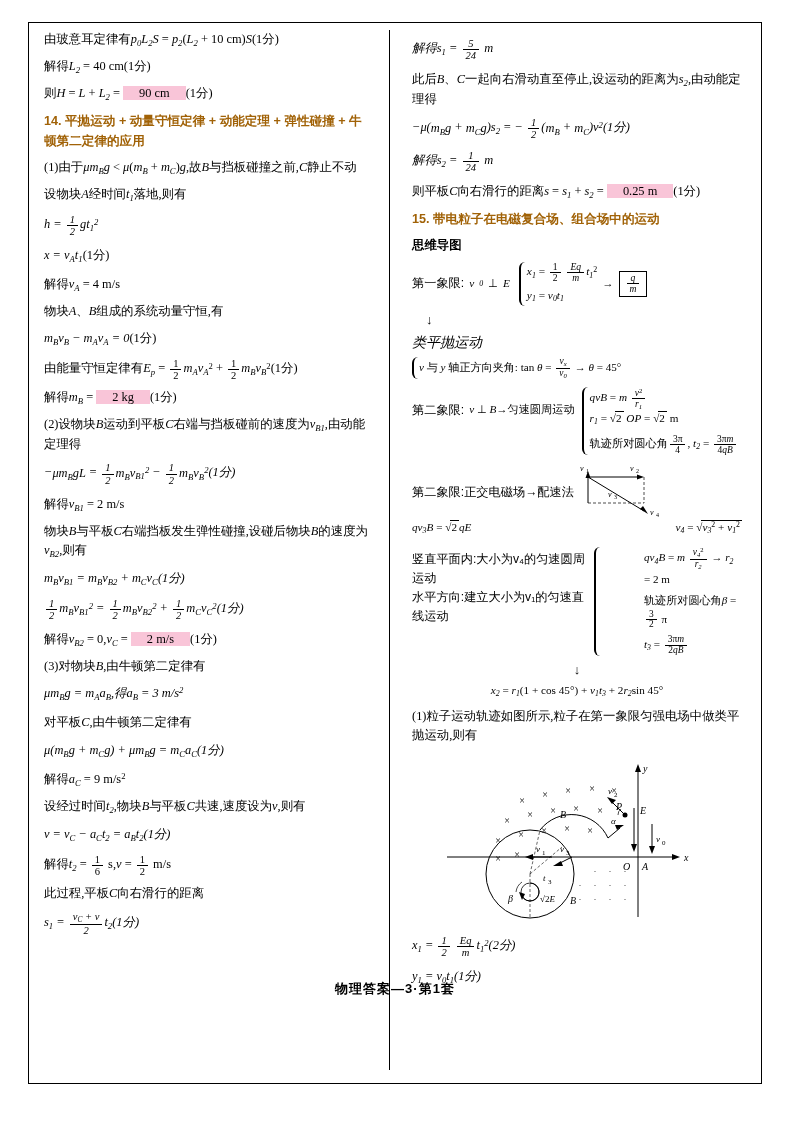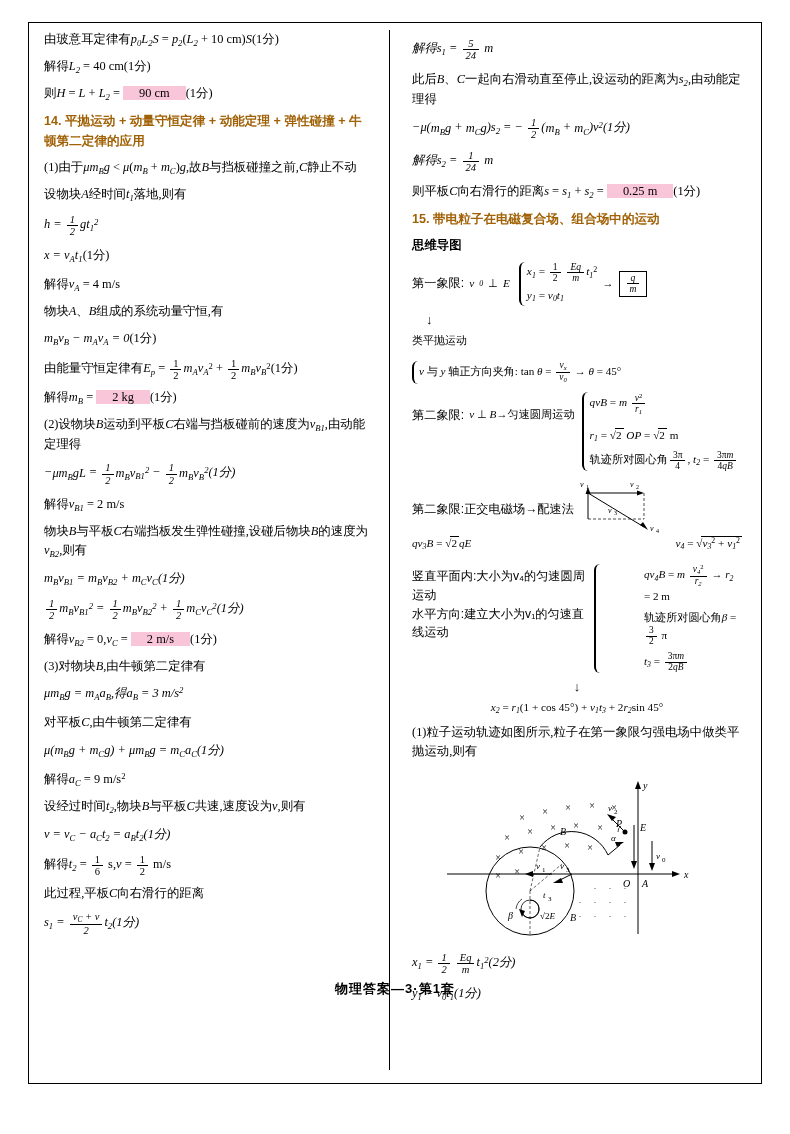--- a/index.html
+++ b/index.html
@@ -211,32 +211,32 @@
         <span class="brace-group" style="margin-left:4px;">
           <span style="display:block;"><span class="it">x</span><sub>1</sub> = <span class="frac"><span class="num">1</span><span class="den">2</span></span> <span class="frac"><span class="num"><span class="it">Eq</span></span><span class="den"><span class="it">m</span></span></span><span class="it">t</span><sub>1</sub><sup>2</sup></span>
           <span style="display:block;margin-top:4px;"><span class="it">y</span><sub>1</sub> = <span class="it">v</span><sub>0</sub><span class="it">t</span><sub>1</sub></span>
         </span>
         <span style="display:inline-block;">→</span>
         <span class="tinybox"><span class="frac"><span class="num"><span class="it">q</span></span><span class="den"><span class="it">m</span></span></span></span>
       </div>
 
       <div class="arrow-down" style="margin-left:14px;text-align:left;">↓</div>
 
-      <div style="font-size:11px;margin-bottom:12px;" class="sec-label">类平抛运动</div>
+      <div style="font-size:14px;margin-bottom:3px;font-style:italic;" class="sec-label">类平抛运动</div>
 
       <div style="font-size:11.1px;margin-bottom:8px;border-left:2px solid #000;border-radius:6px 0 0 6px;padding-left:5px;">
         <span class="it">v</span> 与 <span class="it">y</span> 轴正方向夹角: tan <span class="it">θ</span> = <span class="frac"><span class="num"><span class="it">v</span><sub>x</sub></span><span class="den"><span class="it">v</span><sub>0</sub></span></span> → <span class="it">θ</span> = 45°
       </div>
 
       <div class="flowrow" style="font-size:11.2px;align-items:flex-start;">
         <span class="sec-label" style="padding-top:14px;">第二象限:</span>
         <span style="padding-top:14px;"><span class="it">v</span> ⊥ <span class="it">B</span>→匀速圆周运动</span>
         <span class="brace-group" style="margin-left:2px;">
           <span style="display:block;"><span class="it">qvB</span> = <span class="it">m</span> <span class="frac"><span class="num"><span class="it">v</span><sup>2</sup></span><span class="den"><span class="it">r</span><sub>1</sub></span></span></span>
-          <span style="display:block;margin-top:12px;"><span class="it">r</span><sub>1</sub> = <span class="radic">√</span><span class="sq">2</span> <span class="it">OP</span> = <span class="radic">√</span><span class="sq">2</span> m</span>
+          <span style="display:block;margin-top:0;"><span class="it">r</span><sub>1</sub> = <span class="radic">√</span><span class="sq">2</span> <span class="it">OP</span> = <span class="radic">√</span><span class="sq">2</span> m</span>
           <span style="display:block;margin-top:5px;">轨迹所对圆心角<span class="frac"><span class="num">3π</span><span class="den">4</span></span>, <span class="it">t</span><sub>2</sub> = <span class="frac"><span class="num">3π<span class="it">m</span></span><span class="den">4<span class="it">qB</span></span></span></span>
         </span>
       </div>
 
       <div style="display:flex;align-items:center;gap:4px;font-size:11.2px;margin-top:8px;">
         <span class="sec-label"><span>第二象限:</span><span>正交电磁场→配速法</span></span>
         <span style="flex:1;">
           <svg width="140" height="60" viewBox="0 0 140 60">
             <line x1="10" y1="14" x2="10" y2="40" stroke="#000" stroke-width="1"></line>
             <polygon points="10,8 7.5,15 12.5,15" fill="#000"></polygon>

